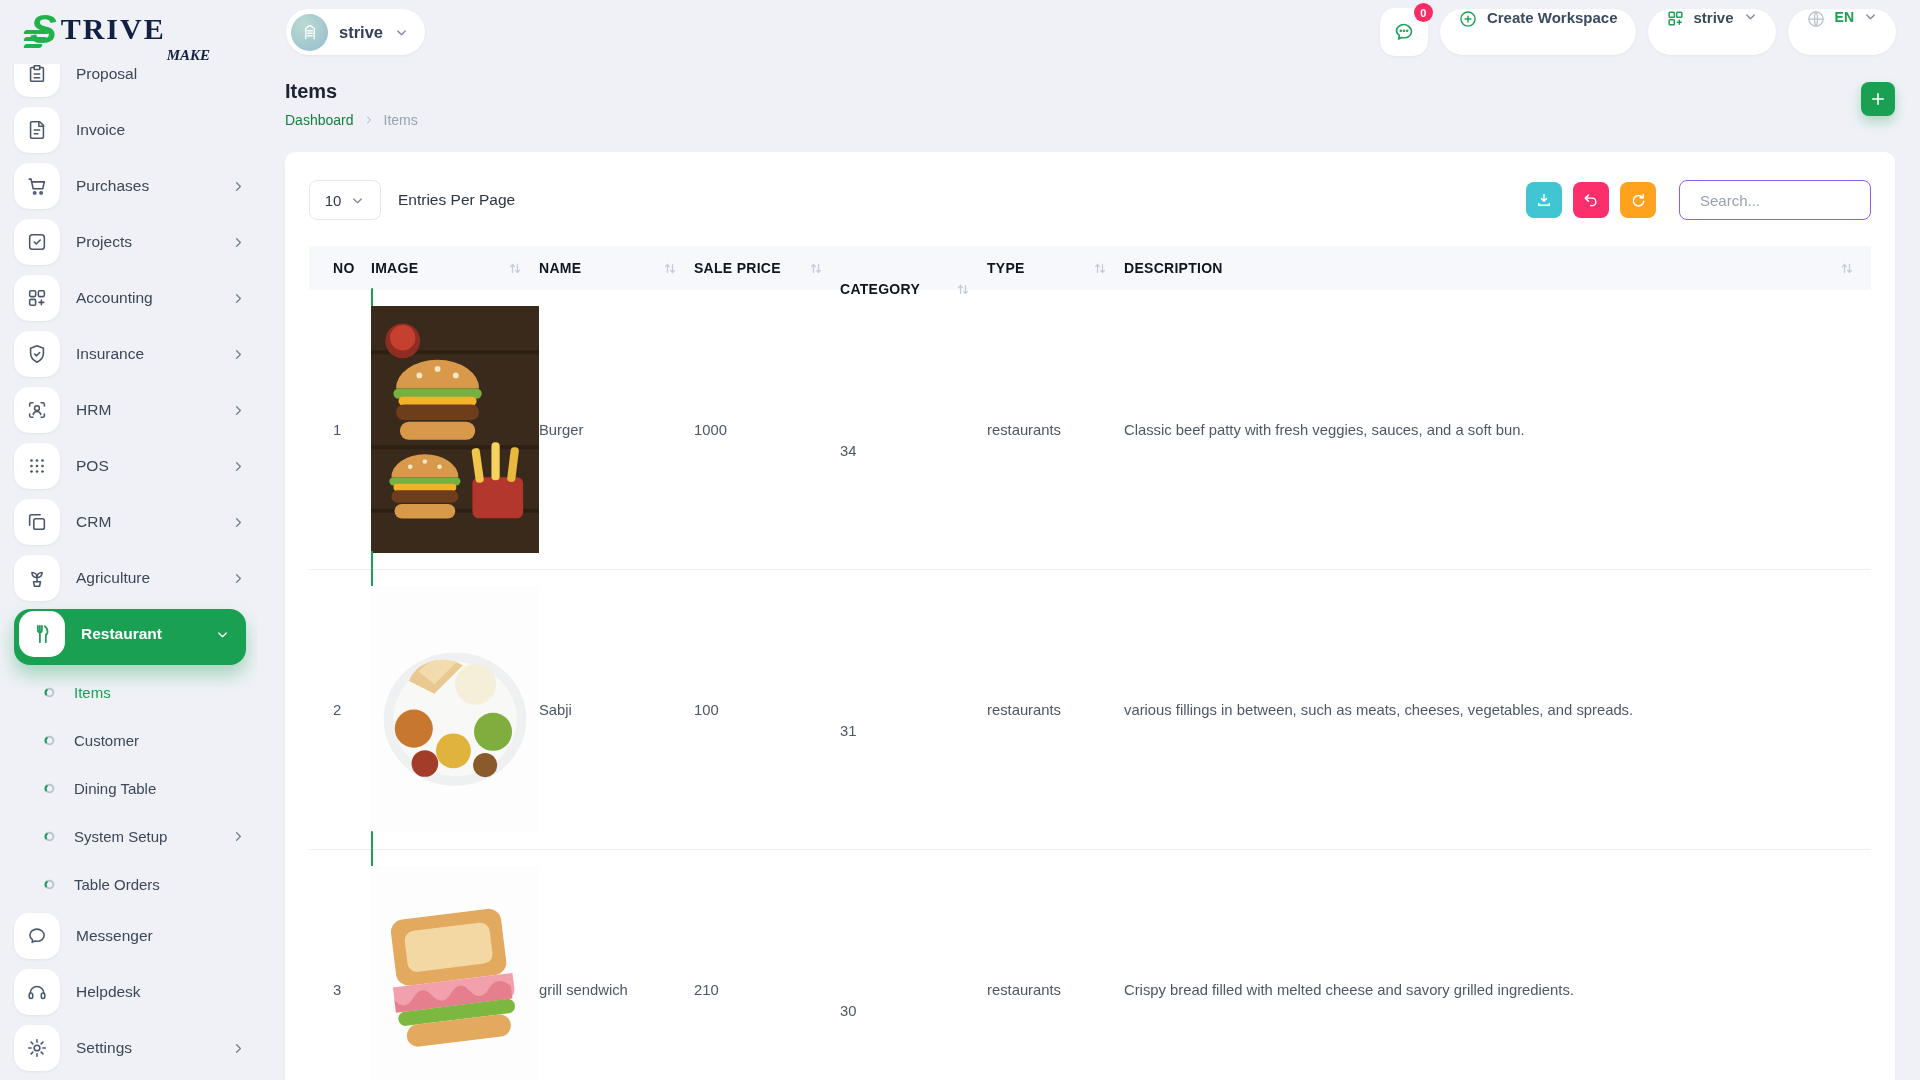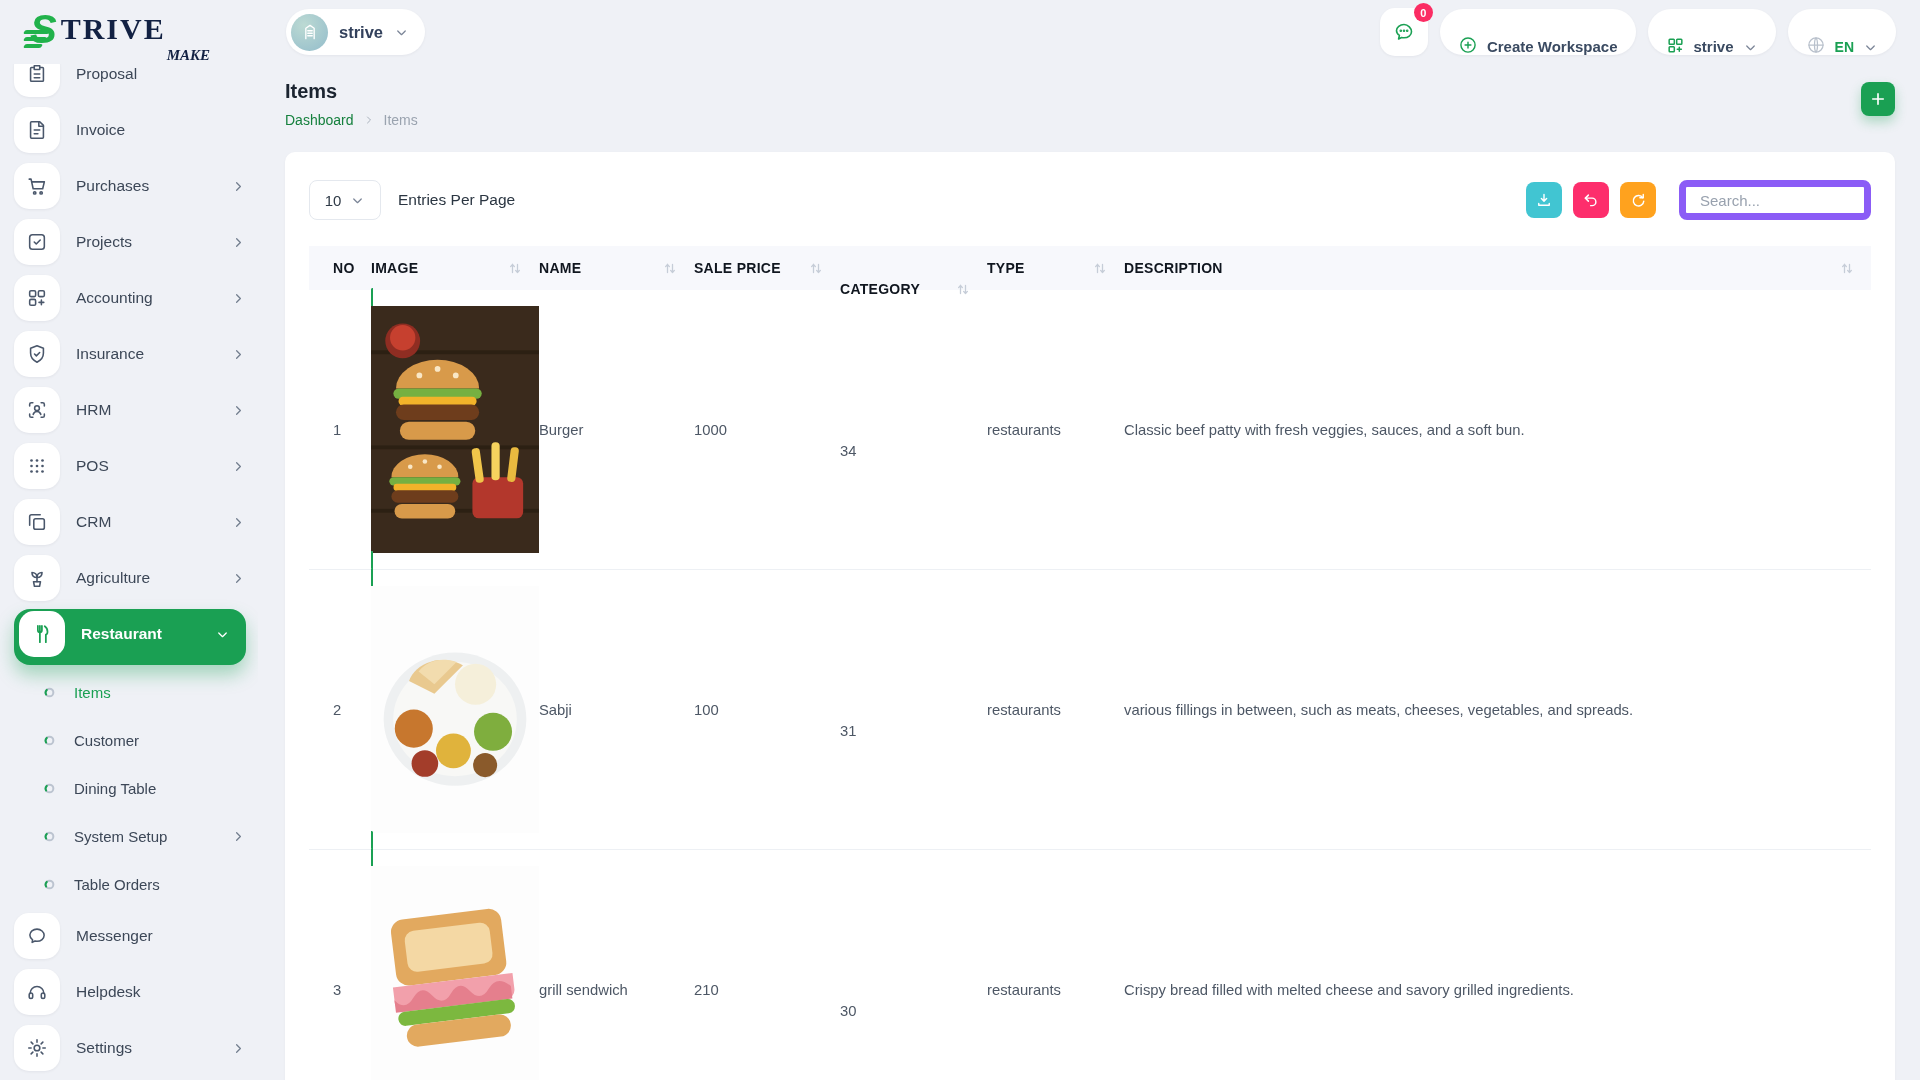--- a/index.html
+++ b/index.html
@@ -37,21 +37,21 @@
   .sub-item.active .sub-label { color:#1aa053; }
 
   
   .topbar { position:absolute; left:258px; right:0; top:0; height:64px; display:flex; align-items:center; padding:0 24px 0 28px; }
   .ws-pill { background:#fff; border-radius:24px; height:46px; display:flex; align-items:center; gap:11px; padding:0 16px 0 5px; cursor:pointer; box-shadow:0 1px 3px rgba(16,24,40,.05); }
   .ws-avatar { width:37px; height:37px; border-radius:50%; background:radial-gradient(circle at 35% 30%, #bcdad3, #93bccb); display:flex; align-items:center; justify-content:center; }
   .ws-name { font-size:16.5px; font-weight:600; color:#33415c; }
   .tb-right { margin-left:auto; display:flex; align-items:center; gap:12px; }
   .chat-card { position:relative; width:48px; height:48px; background:#fff; border-radius:15px; display:flex; align-items:center; justify-content:center; color:#1aa053; cursor:pointer; box-shadow:0 1px 3px rgba(16,24,40,.05); }
   .chat-badge { position:absolute; top:-5px; right:-5px; min-width:19px; height:19px; border-radius:10px; background:#fb2c63; color:#fff; font-size:11px; font-weight:bold; display:flex; align-items:center; justify-content:center; padding:0 5px; }
-  .pill-btn { background:#fff; border:none; border-radius:23px; height:46px; display:flex; align-items:flex-end; gap:9px; padding:0 18px; font-size:15px; font-weight:600; color:#3a4a61; cursor:pointer; box-shadow:0 1px 3px rgba(16,24,40,.05); font-family:inherit; }
+  .pill-btn { background:#fff; border:none; border-radius:23px; height:46px; display:flex; align-items:flex-start; gap:9px; padding:0 18px; font-size:15px; font-weight:600; color:#3a4a61; cursor:pointer; box-shadow:0 1px 3px rgba(16,24,40,.05); font-family:inherit; }
   .pill-btn .lang { color:#1aa053; font-weight:bold; font-size:14px; }
   .pill-chev { color:#7c8698; }
 
   
   .main { position:absolute; left:258px; right:0; top:64px; bottom:0; padding:0 25px 0 27px; }
   .page-head { display:flex; justify-content:space-between; align-items:flex-start; margin-top:16px; }
   .page-title { font-size:20px; font-weight:bold; color:#1b2430; }
   .breadcrumb { display:flex; align-items:center; gap:9px; margin-top:9px; font-size:14px; }
   .bc-link { color:#15803d; cursor:pointer; }
   .bc-sep { color:#a9b1bc; }
@@ -60,21 +60,21 @@
 
   .card { margin-top:24px; background:#fff; border-radius:10px; padding:28px 24px 30px; box-shadow:0 1px 3px rgba(16,24,40,.04); }
   .toolbar { display:flex; align-items:center; }
   .entries-select { width:72px; height:40px; border:1px solid #e4e8ee; border-radius:8px; background:#fff; display:flex; align-items:center; justify-content:center; gap:9px; font-size:15px; color:#2f3a47; cursor:pointer; }
   .entries-label { margin-left:17px; font-size:15.5px; color:#2b3642; }
   .tb-actions { margin-left:auto; display:flex; align-items:center; gap:11px; }
   .act-btn { width:36px; height:36px; border:none; border-radius:8px; display:flex; align-items:center; justify-content:center; color:#fff; cursor:pointer; }
   .act-export { background:#41c5d2; }
   .act-undo { background:#fd2e6c; }
   .act-refresh { background:#ffa21e; }
-  .search-input { margin-left:12px; width:192px; height:40px; border:7px solid #8b5cf6; border-radius:8px; padding:0 14px; font-size:15px; color:#333c48; font-family:inherit; outline:none; background:#fff; }
+  .search-input { margin-left:12px; width:192px; height:40px; border:1px solid #8b5cf6; border-radius:8px; padding:0 20px; font-size:15px; color:#333c48; font-family:inherit; outline:none; background:#fff; }
   .search-input::placeholder { color:#98a1ae; }
 
   .table { margin-top:26px; }
   .thead { display:flex; align-items:center; height:44px; background:#f7f8fc; font-size:14px; font-weight:bold; color:#10161f; letter-spacing:.02em; }
   .hcell { display:flex; align-items:center; justify-content:space-between; padding-right:18px; }
   .trow { display:flex; align-items:center; min-height:106px; border-bottom:1px solid #edf0f4; font-size:14.8px; color:#4d5765; }
   .co-no   { width:62px;  padding-left:24px; }
   .co-img  { width:168px; }
   .co-name { width:155px; }
   .co-price{ width:146px; }

